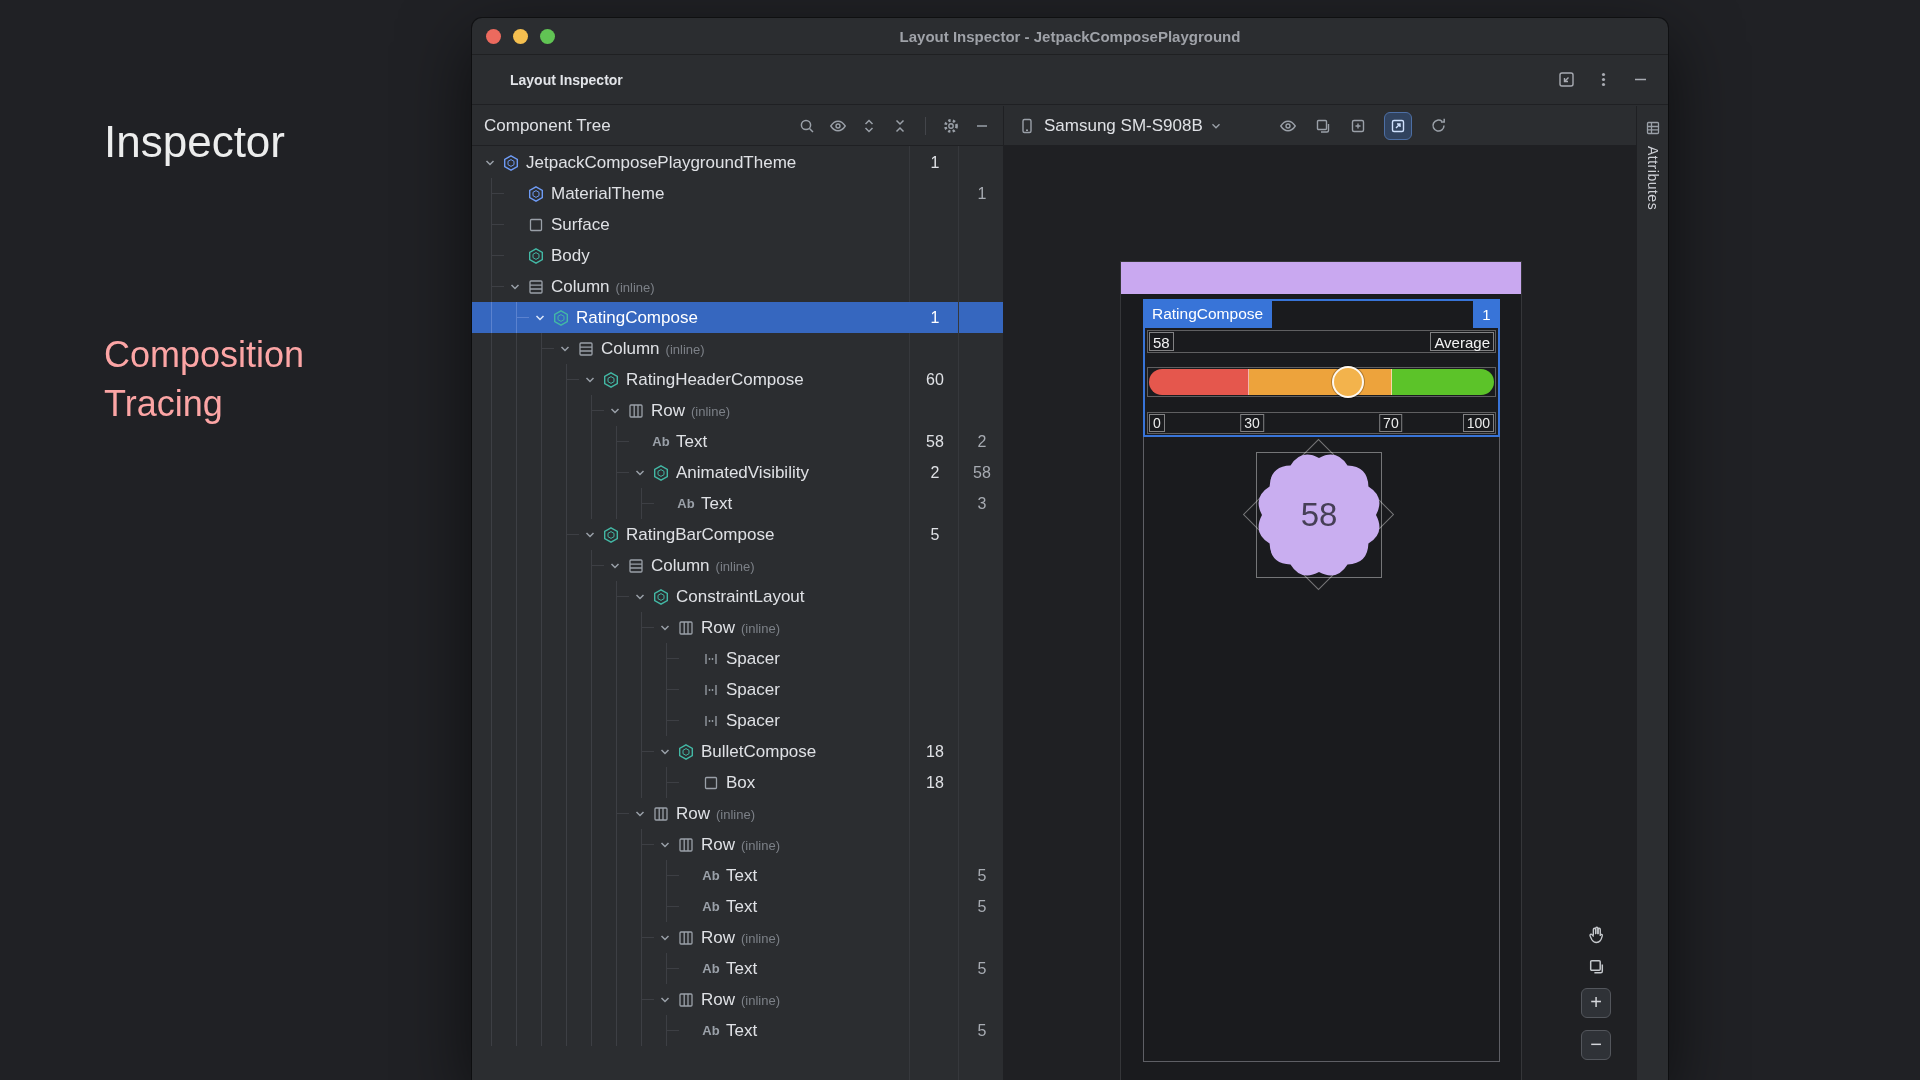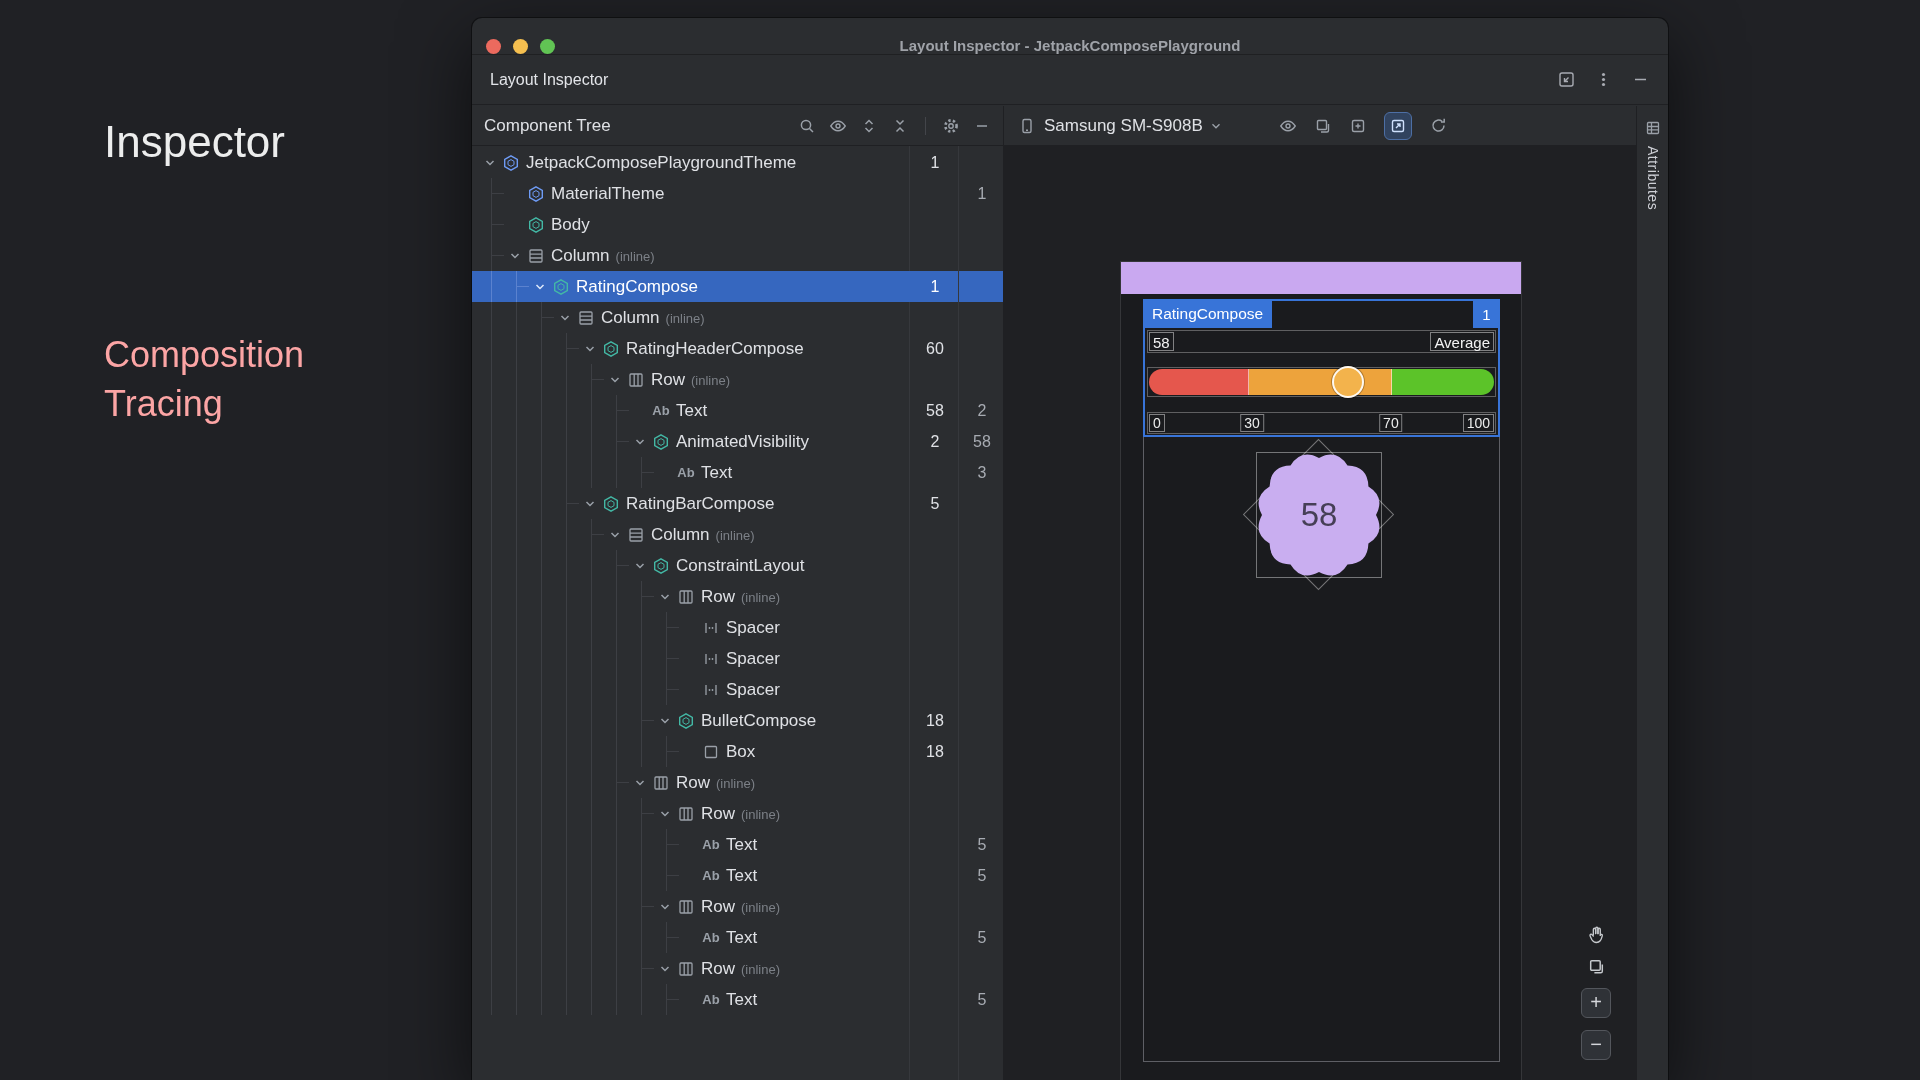--- a/index.html
+++ b/index.html
@@ -7,27 +7,27 @@
 
   
   .hero{position:absolute;left:104px;top:112px;color:#eceded;}
   .hero .hero-line{font-size:44px;line-height:60px;font-weight:400;}
   .hero-sub{position:absolute;left:104px;top:330px;color:#fca5a5;}
   .hero-sub .hero-line{font-size:36px;line-height:49px;font-weight:400;}
 
   
   .window{position:absolute;left:472px;top:18px;width:1196px;height:1062px;background:#2b2d30;
     border-radius:10px 10px 0 0;box-shadow:0 22px 70px rgba(0,0,0,.6),0 0 0 1px #121315;overflow:hidden;}
-  .titlebar{position:relative;height:37px;border-bottom:1px solid rgba(0,0,0,.28);display:flex;align-items:flex-end;}
+  .titlebar{position:relative;height:37px;border-bottom:1px solid rgba(0,0,0,.28);display:flex;align-items:center;}
   .tl-group{display:flex;gap:12px;margin-left:14px;z-index:2;}
   .tl{width:15px;height:15px;border-radius:50%;}
   .tl.red{background:#ec6a5e;}.tl.yellow{background:#f5bf4f;}.tl.green{background:#61c454;}
   .tb-title{position:absolute;left:0;right:0;text-align:center;font-size:15px;font-weight:700;color:#9fa2a8;}
   .toolbar{height:50px;display:flex;align-items:center;padding:0 18px;border-bottom:1px solid #1f2023;}
-  .tool-title{font-size:16px;font-weight:400;color:#e2e4e8;}
+  .tool-title{font-size:14px;font-weight:700;color:#e2e4e8;margin-left:20px;}
   .toolbar-icons{margin-left:auto;display:flex;align-items:center;gap:18px;}
   .icon-btn{display:flex;align-items:center;justify-content:center;}
 
   .content{position:absolute;top:88px;bottom:0;left:0;right:0;display:flex;}
 
   
   .tree-panel{width:532px;border-right:1px solid #1f2023;display:flex;flex-direction:column;background:#2b2d30;}
   .panel-head{height:40px;display:flex;align-items:center;padding:0 12px;border-bottom:1px solid #1f2023;}
   .panel-head .ph-title{font-size:17px;color:#dfe1e5;}
   .ph-icons{margin-left:auto;display:flex;align-items:center;gap:13px;}
@@ -219,20 +219,34 @@
             <span class="tlabel">MaterialTheme</span>
             <span class="c1"></span>
             <span class="c2">1</span>
           </div>
           <div class="trow">
             <i class="guide" style="left:19px"></i>
             <i class="tick" style="left:19px"></i>
             <span class="indent" style="width:33px"></span>
             <span class="chev"></span>
             <span class="ticon">
+              <svg width="18" height="18" viewBox="0 0 18 18" fill="none" stroke="#9aa0a8" stroke-width="1.3">
+                <rect x="3.5" y="3.5" width="11" height="11" rx="1"></rect>
+              </svg>
+            </span>
+            <span class="tlabel">Surface</span>
+            <span class="c1"></span>
+            <span class="c2"></span>
+          </div>
+          <div class="trow">
+            <i class="guide" style="left:19px"></i>
+            <i class="tick" style="left:19px"></i>
+            <span class="indent" style="width:33px"></span>
+            <span class="chev"></span>
+            <span class="ticon">
               <svg width="18" height="18" viewBox="0 0 18 18" fill="none">
                 <path d="M9 1.8 15.3 5.4V12.6L9 16.2 2.7 12.6V5.4Z" stroke="#43b8a5" stroke-width="1.4"></path>
                 <path d="M9 5.6 12 7.3V10.7L9 12.4 6 10.7V7.3Z" stroke="#43b8a5" stroke-width="1"></path>
               </svg>
             </span>
             <span class="tlabel">Body</span>
             <span class="c1"></span>
             <span class="c2"></span>
           </div>
           <div class="trow">

